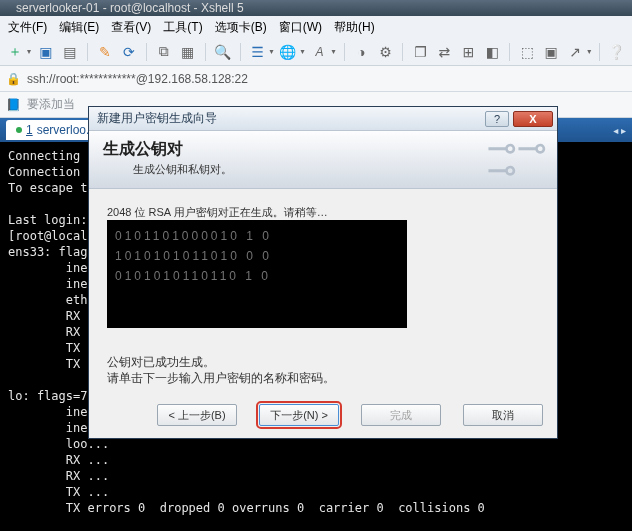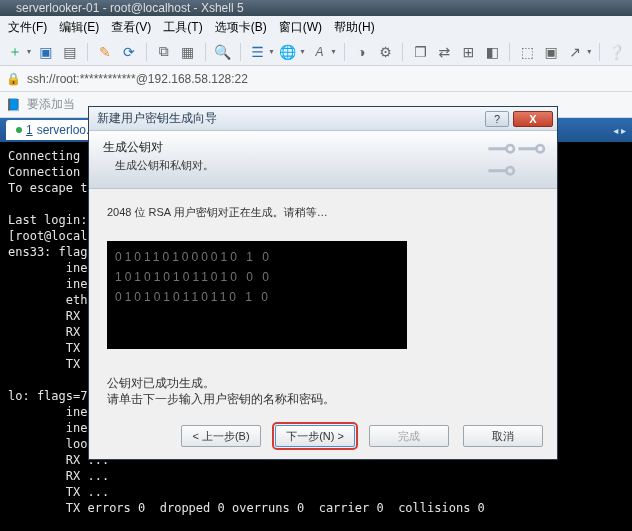--- a/index.html
+++ b/index.html
@@ -25,28 +25,28 @@
 .tab .u{text-decoration:underline}
 .tabplus{color:#9fc1e4;margin-left:6px;font-size:14px}
 .tabnav{position:absolute;right:6px;color:#cfe0f1;font-size:10px}
 .term{background:#000;color:#e5e5e5;font-family:Consolas,monospace;font-size:12px;padding:6px 8px;line-height:16px;white-space:pre;min-height:370px}
 .modal{position:absolute;left:88px;top:106px;width:470px;background:#f0f0f0;border:1px solid #2a3f55}
 .mtitle{height:24px;background:linear-gradient(#f3f6fa,#d9e2ec);border-bottom:1px solid #bac5d1;display:flex;align-items:center;padding:0 8px;color:#2a3f55;font-size:12px;position:relative}
 .mtitle .r{position:absolute;right:4px;display:flex;gap:4px}
 .mtitle .help{width:24px;height:16px;background:linear-gradient(#eef3f8,#cfdae5);border:1px solid #8fa2b4;border-radius:2px;display:flex;align-items:center;justify-content:center;font-size:11px;color:#2a3f55}
 .mtitle .close{width:40px;height:16px;background:linear-gradient(#e17a66,#c4422a);border:1px solid #8a2f1f;border-radius:2px;display:flex;align-items:center;justify-content:center;color:#fff;font-weight:bold;font-size:11px}
 .mhdr{height:58px;background:linear-gradient(#fdfdfe,#d3dae3);border-bottom:1px solid #bac5d1;padding:8px 14px;position:relative}
-.mhdr h3{font-size:12px;font-weight:normal;color:#222}
-.mhdr p{font-size:11px;color:#333;margin-left:12px;margin-top:2px}
+.mhdr h3{font-size:16px;font-weight:bold;color:#222}
+.mhdr p{font-size:11px;color:#333;margin-left:30px;margin-top:2px}
 .mhdr .keys{position:absolute;right:10px;top:6px;color:#b5c0cc;font-size:36px;line-height:22px}
 .mbody{padding:16px 18px 6px;background:#f0f0f0}
-.gen{font-size:11px;color:#333;margin-bottom:21px}
+.gen{font-size:11px;color:#333;margin-bottom:0}
 .binbox{width:300px;height:108px;background:#000;color:#737373;font-family:Consolas,monospace;font-size:13px;letter-spacing:3px;padding:6px 8px;line-height:20px}
 .done{margin-top:26px;font-size:11px;color:#333;line-height:16px}
-.mbtns{height:46px;display:flex;align-items:center;justify-content:flex-end;gap:14px;padding:0 14px;background:#f0f0f0}
+.mbtns{height:46px;display:flex;align-items:center;justify-content:flex-end;gap:22px;padding:0 14px;background:#f0f0f0}
 .btn{width:80px;height:22px;background:linear-gradient(#fdfdfd,#e4e7ea);border:1px solid #9aa6b2;border-radius:2px;display:flex;align-items:center;justify-content:center;font-size:11px;color:#333;cursor:pointer}
 .btn.disabled{color:#a0a0a0}
 .btn.hl{outline:2px solid #d63b2f;outline-offset:1px;border-color:#4a8fd6}
 </style>
 </head>
 <body>
 
 <div class="win">
   <div class="titlebar">
       <span>serverlooker-01 - root@localhost - Xshell 5</span>

